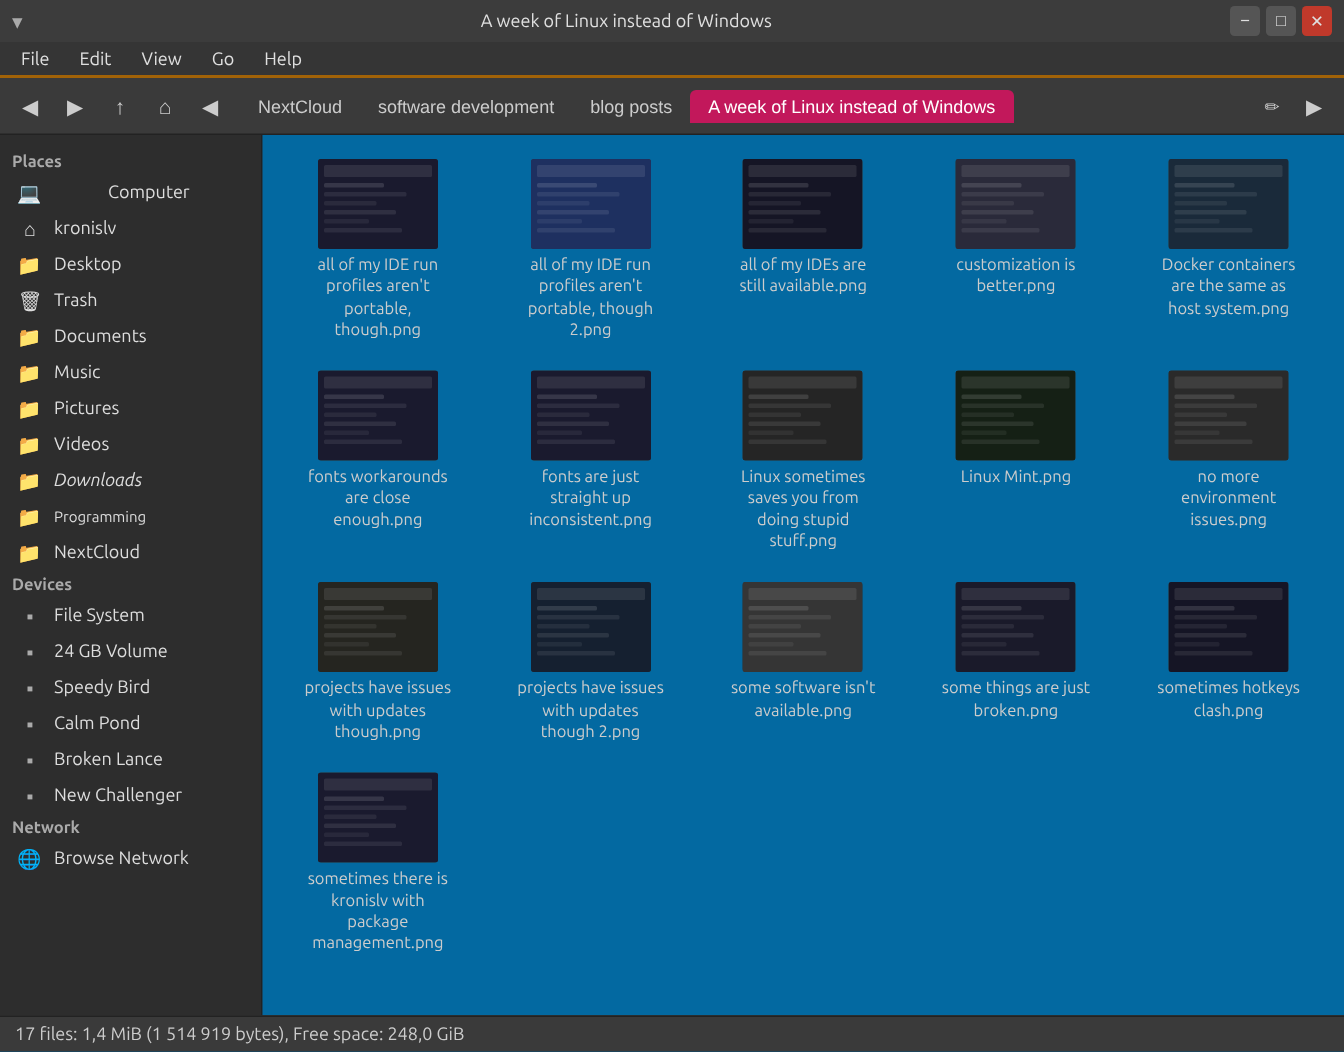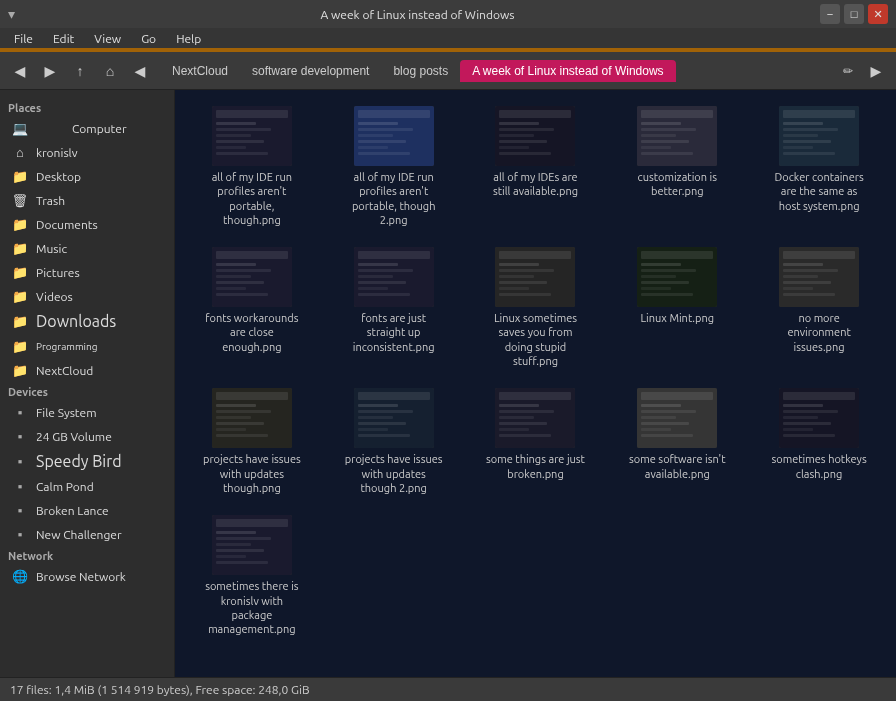--- a/index.html
+++ b/index.html
@@ -51,21 +51,21 @@
     .titlebar-btn.close { background: #c0392b; }
 
     
     #menubar {
       background: #353535;
       height: 24px;
       display: flex;
       align-items: center;
       padding: 0 4px;
       flex-shrink: 0;
-      border-bottom: 4px solid #a16207;
+      border-bottom: 2px solid #a16207;
     }
     .menu-item {
       padding: 2px 10px;
       cursor: pointer;
       border-radius: 3px;
       font-size: 12px;
       color: #e0e0e0;
     }
 
     
@@ -171,21 +171,21 @@
       flex-shrink: 0;
       display: flex;
       align-items: center;
       justify-content: center;
       font-size: 13px;
     }
 
     
     #file-grid-container {
       flex: 1;
-      background: #0f172a;
+      background: #0369a1;
       overflow-y: auto;
       padding: 8px;
     }
     #file-grid-container::-webkit-scrollbar { width: 8px; }
     #file-grid-container::-webkit-scrollbar-track { background: #1e1e1e; }
     #file-grid-container::-webkit-scrollbar-thumb { background: #555; border-radius: 4px; }
 
     #file-grid {
       display: grid;
       grid-template-columns: repeat(5, 1fr);
@@ -306,42 +306,42 @@
       <div class="sidebar-item">
     <span class="sidebar-icon" style="font-size:13px;">📁</span>
     <span style="font-size:12px;">Pictures</span>
   </div>
       <div class="sidebar-item">
     <span class="sidebar-icon" style="font-size:13px;">📁</span>
     <span style="font-size:12px;">Videos</span>
   </div>
       <div class="sidebar-item">
     <span class="sidebar-icon" style="font-size:13px;">📁</span>
-    <span style="font-size:16px;">Downloads</span>
+    <span style="font-size:12px;font-style:italic;">Downloads</span>
   </div>
       <div class="sidebar-item">
     <span class="sidebar-icon" style="font-size:13px;">📁</span>
     <span style="font-size:10px;">Programming</span>
   </div>
       <div class="sidebar-item">
     <span class="sidebar-icon" style="font-size:13px;">📁</span>
     <span style="font-size:12px;">NextCloud</span>
   </div>
       <div class="sidebar-section-header">Devices</div>
       <div class="sidebar-item">
     <span class="sidebar-icon" style="font-size:13px; color:#aaa;">▪</span>
     <span style="font-size:12px;">File System</span>
   </div>
       <div class="sidebar-item">
     <span class="sidebar-icon" style="font-size:13px; color:#aaa;">▪</span>
     <span style="font-size:12px;">24 GB Volume</span>
   </div>
       <div class="sidebar-item">
     <span class="sidebar-icon" style="font-size:13px; color:#aaa;">▪</span>
-    <span style="font-size:16px;">Speedy Bird</span>
+    <span style="font-size:12px;">Speedy Bird</span>
   </div>
       <div class="sidebar-item">
     <span class="sidebar-icon" style="font-size:13px; color:#aaa;">▪</span>
     <span style="font-size:12px;">Calm Pond</span>
   </div>
       <div class="sidebar-item">
     <span class="sidebar-icon" style="font-size:13px; color:#aaa;">▪</span>
     <span style="font-size:12px;">Broken Lance</span>
   </div>
       <div class="sidebar-item">
@@ -533,46 +533,46 @@
     <rect x="4" y="34" width="48" height="3" fill="#ffffff18" rx="1"></rect>
     <rect x="4" y="40" width="30" height="3" fill="#ffffff10" rx="1"></rect>
     <rect x="4" y="46" width="52" height="3" fill="#ffffff15" rx="1"></rect>
   </svg>
           </div>
           <div class="file-name">projects have issues with updates though 2.png</div>
         </div>
         <div class="file-item">
           <div class="file-thumbnail">
             <svg viewBox="0 0 80 60" xmlns="http://www.w3.org/2000/svg">
+    <rect width="80" height="60" fill="#353535"></rect>
+    <rect x="4" y="4" width="72" height="8" fill="#ffffff18" rx="1"></rect>
+    <rect x="4" y="16" width="40" height="3" fill="#ffffff20" rx="1"></rect>
+    <rect x="4" y="22" width="55" height="3" fill="#ffffff15" rx="1"></rect>
+    <rect x="4" y="28" width="35" height="3" fill="#ffffff12" rx="1"></rect>
+    <rect x="4" y="34" width="48" height="3" fill="#ffffff18" rx="1"></rect>
+    <rect x="4" y="40" width="30" height="3" fill="#ffffff10" rx="1"></rect>
+    <rect x="4" y="46" width="52" height="3" fill="#ffffff15" rx="1"></rect>
+  </svg>
+          </div>
+          <div class="file-name">some software isn't available.png</div>
+        </div>
+        <div class="file-item">
+          <div class="file-thumbnail">
+            <svg viewBox="0 0 80 60" xmlns="http://www.w3.org/2000/svg">
     <rect width="80" height="60" fill="#1a1a2a"></rect>
     <rect x="4" y="4" width="72" height="8" fill="#ffffff18" rx="1"></rect>
     <rect x="4" y="16" width="40" height="3" fill="#ffffff20" rx="1"></rect>
     <rect x="4" y="22" width="55" height="3" fill="#ffffff15" rx="1"></rect>
     <rect x="4" y="28" width="35" height="3" fill="#ffffff12" rx="1"></rect>
     <rect x="4" y="34" width="48" height="3" fill="#ffffff18" rx="1"></rect>
     <rect x="4" y="40" width="30" height="3" fill="#ffffff10" rx="1"></rect>
     <rect x="4" y="46" width="52" height="3" fill="#ffffff15" rx="1"></rect>
   </svg>
           </div>
           <div class="file-name">some things are just broken.png</div>
-        </div>
-        <div class="file-item">
-          <div class="file-thumbnail">
-            <svg viewBox="0 0 80 60" xmlns="http://www.w3.org/2000/svg">
-    <rect width="80" height="60" fill="#353535"></rect>
-    <rect x="4" y="4" width="72" height="8" fill="#ffffff18" rx="1"></rect>
-    <rect x="4" y="16" width="40" height="3" fill="#ffffff20" rx="1"></rect>
-    <rect x="4" y="22" width="55" height="3" fill="#ffffff15" rx="1"></rect>
-    <rect x="4" y="28" width="35" height="3" fill="#ffffff12" rx="1"></rect>
-    <rect x="4" y="34" width="48" height="3" fill="#ffffff18" rx="1"></rect>
-    <rect x="4" y="40" width="30" height="3" fill="#ffffff10" rx="1"></rect>
-    <rect x="4" y="46" width="52" height="3" fill="#ffffff15" rx="1"></rect>
-  </svg>
-          </div>
-          <div class="file-name">some software isn't available.png</div>
         </div>
         <div class="file-item">
           <div class="file-thumbnail">
             <svg viewBox="0 0 80 60" xmlns="http://www.w3.org/2000/svg">
     <rect width="80" height="60" fill="#151525"></rect>
     <rect x="4" y="4" width="72" height="8" fill="#ffffff18" rx="1"></rect>
     <rect x="4" y="16" width="40" height="3" fill="#ffffff20" rx="1"></rect>
     <rect x="4" y="22" width="55" height="3" fill="#ffffff15" rx="1"></rect>
     <rect x="4" y="28" width="35" height="3" fill="#ffffff12" rx="1"></rect>
     <rect x="4" y="34" width="48" height="3" fill="#ffffff18" rx="1"></rect>

